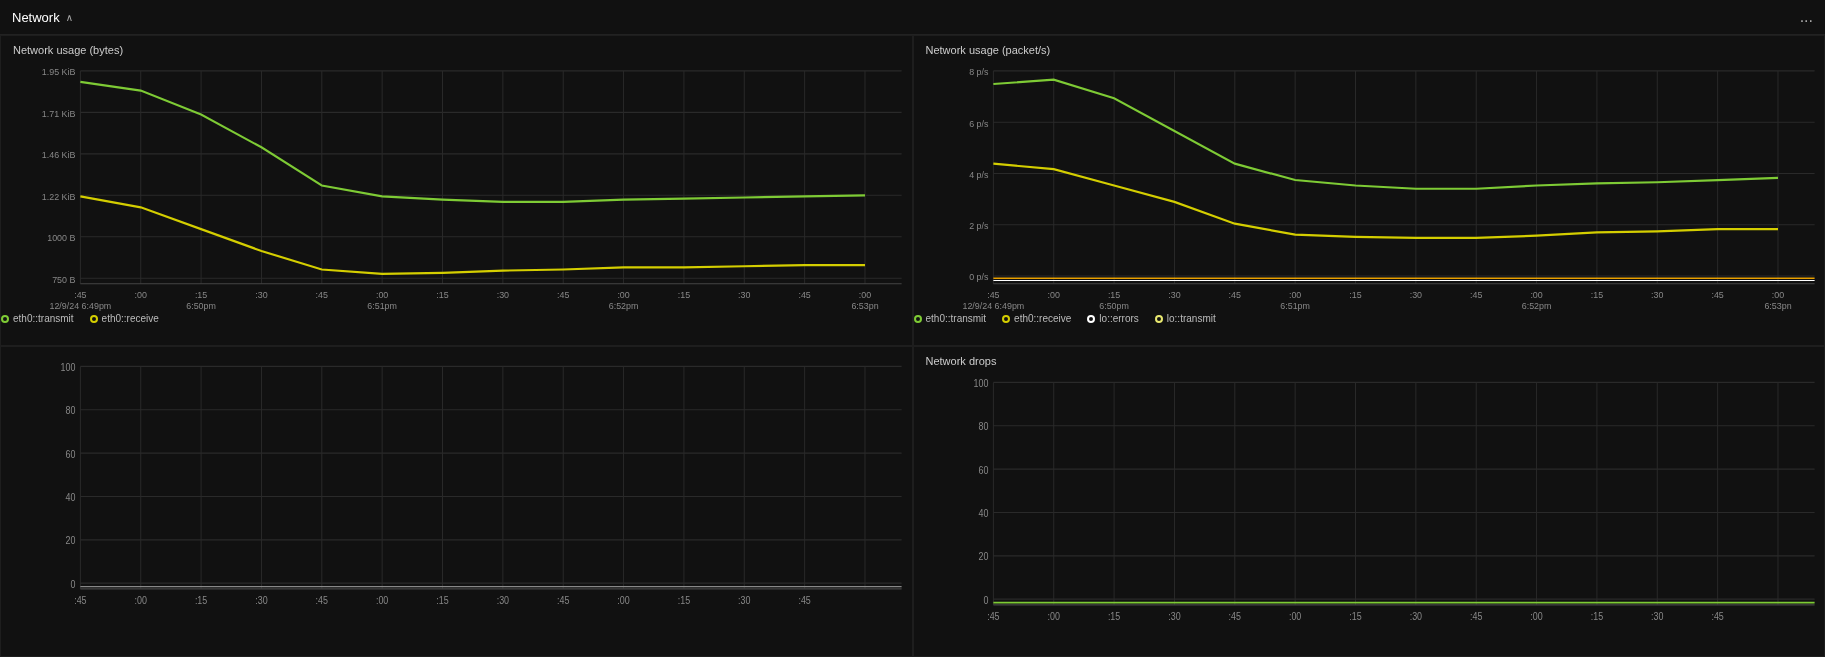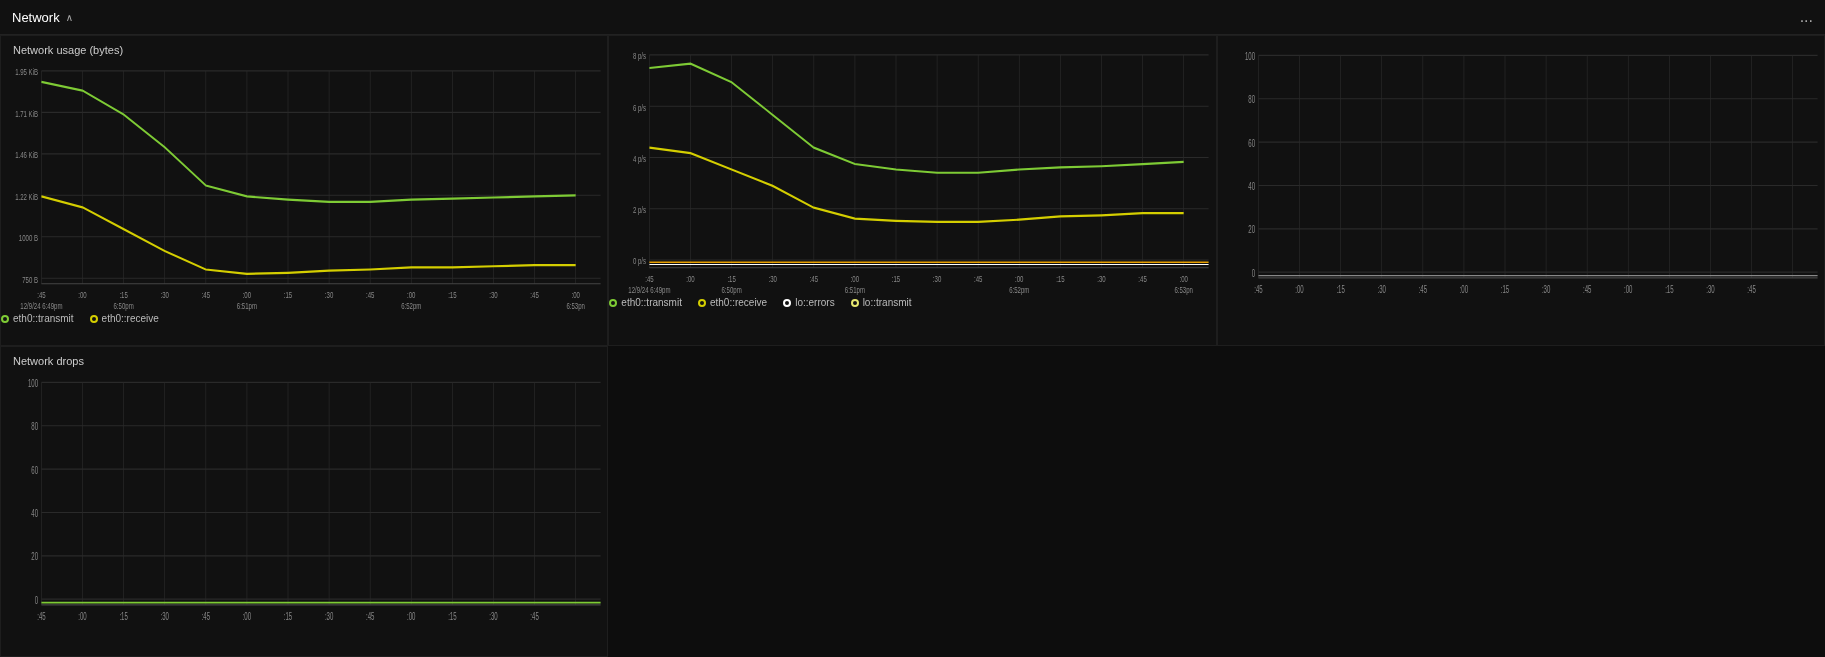--- a/index.html
+++ b/index.html
@@ -35,41 +35,42 @@
       color: #aaa;
       font-size: 10px;
     }
     .more-icon {
       color: #aaa;
       font-size: 16px;
       cursor: pointer;
     }
     .charts-grid {
       display: grid;
-      grid-template-columns: 1fr 1fr 1fr;
+      grid-template-columns: 1fr 1fr;
       grid-template-rows: 1fr 1fr;
       height: calc(657px - 35px);
     }
     .chart-panel {
       background: #111;
       border: 1px solid #1e1e1e;
       padding: 8px 0 0 0;
       position: relative;
       overflow: hidden;
     }
     .chart-title {
       color: #ccc;
       font-size: 11px;
       padding: 0 12px 4px 12px;
       font-weight: 400;
     }
     .chart-area {
       position: relative;
       width: 100%;
       height: calc(100% - 50px);
+      padding-left: 20px;
     }
     .legend {
       display: flex;
       gap: 16px;
       justify-content: flex-start;
       padding: 2px 0;
       flex-wrap: wrap;
     }
     .legend-item {
       display: flex;
@@ -194,20 +195,21 @@
         <span>eth0::transmit</span>
       </div>
       <div class="legend-item">
         <div class="legend-dot dot-yellow"></div>
         <span>eth0::receive</span>
       </div>
     </div>
   </div>
 
   <div class="chart-panel">
+    <div class="chart-title">Network usage (packet/s)</div>
     <div class="chart-area">
       <svg class="chart-svg" viewBox="0 0 900 230" preserveAspectRatio="none">
 
         <line x1="60" y1="10" x2="890" y2="10" class="grid-line"></line>
         <line x1="60" y1="57" x2="890" y2="57" class="grid-line"></line>
         <line x1="60" y1="104" x2="890" y2="104" class="grid-line"></line>
         <line x1="60" y1="151" x2="890" y2="151" class="grid-line"></line>
         <line x1="60" y1="198" x2="890" y2="198" class="grid-line"></line>
 
         <line x1="60" y1="10" x2="60" y2="205" class="grid-line"></line>

